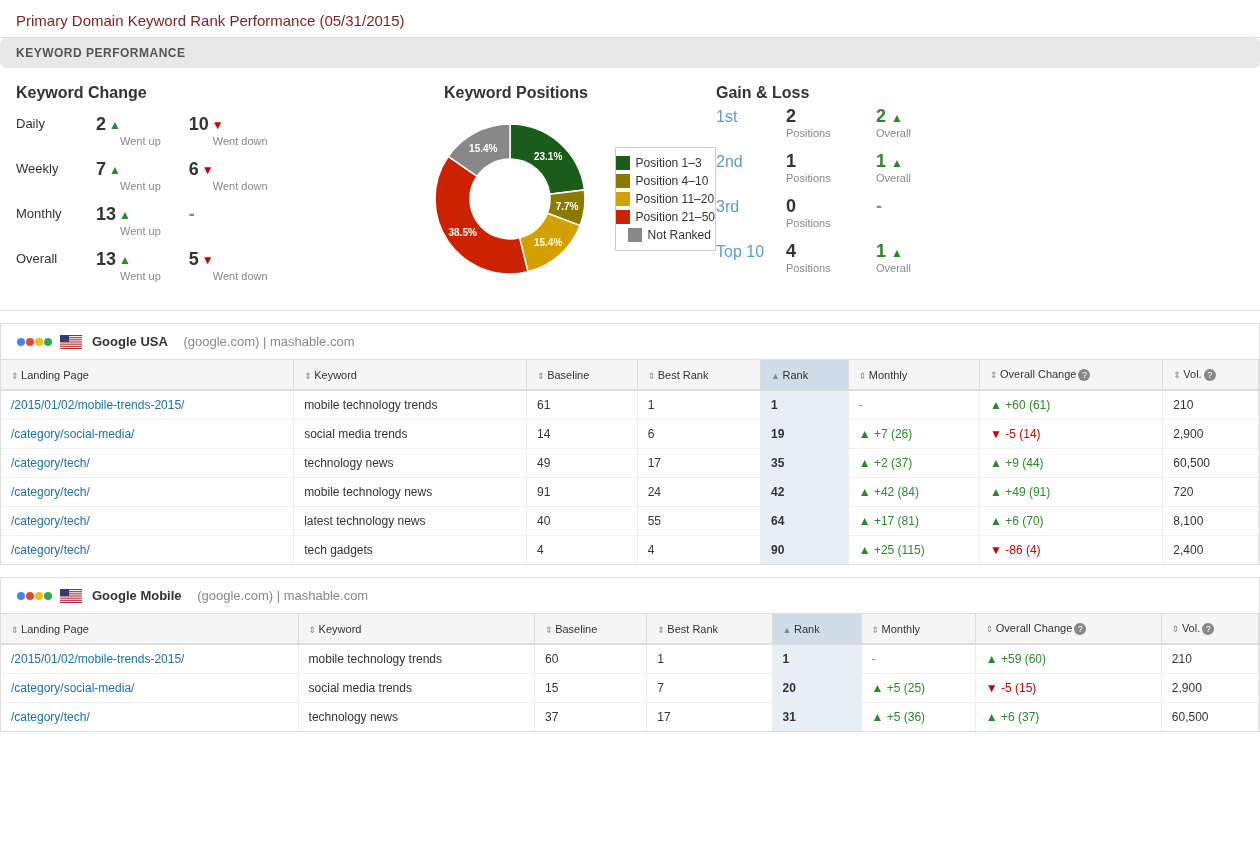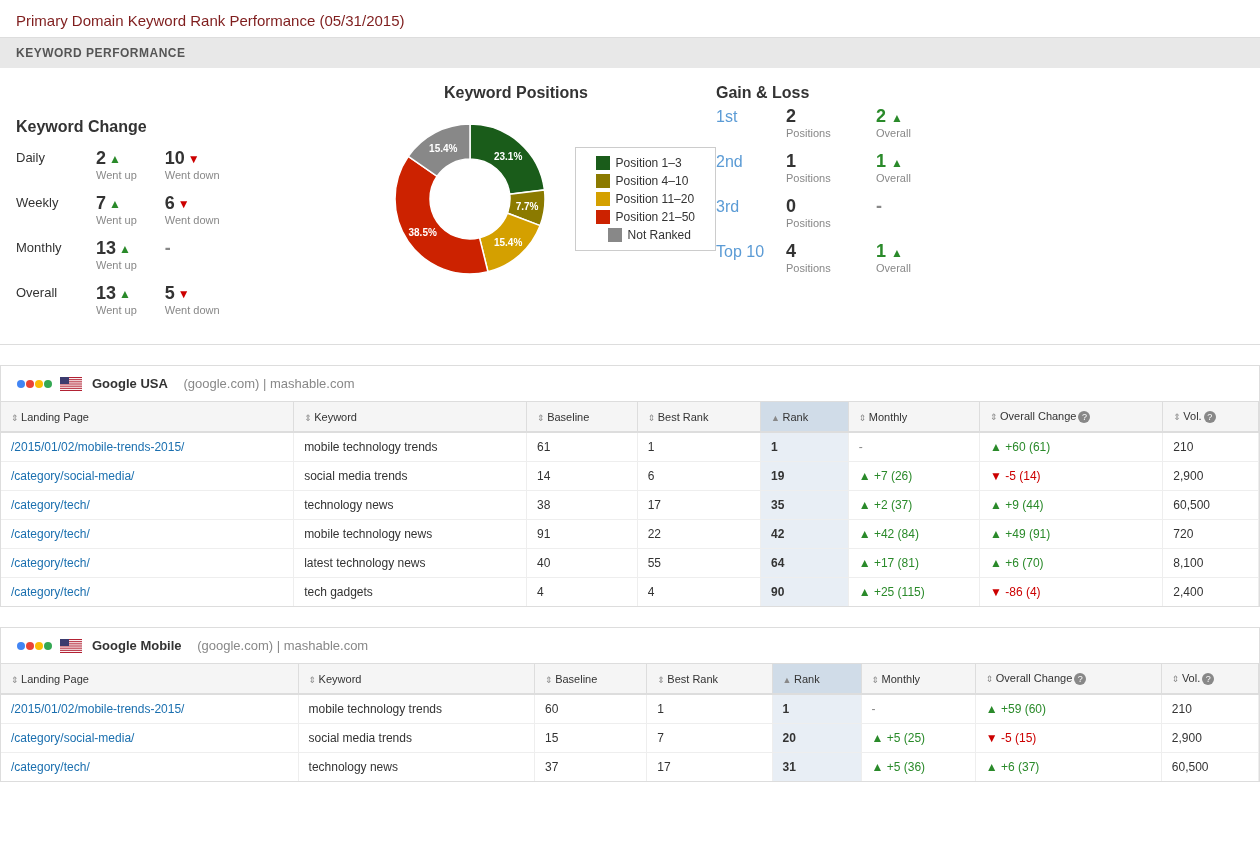--- a/index.html
+++ b/index.html
@@ -1,59 +1,59 @@
 <!DOCTYPE html>
 <html><head>
   <meta charset="utf-8">
   <style>
     * { box-sizing: border-box; margin: 0; padding: 0; }
     body { font-family: Arial, sans-serif; font-size: 13px; background: #fff; color: #333; }
     
     .page-title { padding: 12px 16px 8px; font-size: 15px; font-weight: normal; color: #7f1d1d; border-bottom: 1px solid #ddd; }
     
-    .section-header { background: #e8e8e8; padding: 8px 16px; font-size: 12px; font-weight: bold; color: #555; letter-spacing: 0.5px; }
+    .section-header { background: #e8e8e8; padding: 8px 16px; font-size: 12px; font-weight: bold; color: #555; letter-spacing: 0.5px; border-radius: 6px; }
     
     .kpi-section { padding: 16px; display: flex; gap: 0; border-bottom: 1px solid #ddd; }
     
     
     .keyword-change { flex: 0 0 300px; }
-    .keyword-change h3 { font-size: 16px; font-weight: bold; margin-bottom: 12px; margin-top: 34px; }
+    .keyword-change h3 { font-size: 16px; font-weight: bold; margin-bottom: 12px; }
     .kc-row { display: flex; align-items: flex-start; margin-bottom: 12px; gap: 0; }
     .kc-label { width: 80px; color: #333; font-size: 13px; padding-top: 2px; }
     .kc-pair { display: flex; flex-direction: column; align-items: flex-start; margin-right: 28px; }
     .kc-num { font-size: 18px; font-weight: bold; color: #333; display: flex; align-items: center; gap: 3px; }
-    .kc-sub { font-size: 11px; color: #888; }
+    .kc-sub { font-size: 11px; color: #888; margin-left: 24px; }
     .arrow-up { color: #2a8a2a; font-size: 12px; }
     .arrow-down { color: #cc0000; font-size: 12px; }
     
     
     .keyword-positions { flex: 0 0 400px; display: flex; flex-direction: column; align-items: flex-end; }
     .keyword-positions h3 { font-size: 16px; font-weight: bold; margin-bottom: 12px; align-self: center; }
     .chart-legend-wrap { display: flex; align-items: center; gap: 20px; }
     
-    .legend { border: 1px solid #ccc; padding: 8px 20px; font-size: 12px; }
+    .legend { border: 1px solid #ccc; padding: 8px 0; font-size: 12px; }
     .legend-item { display: flex; align-items: center; gap: 6px; margin-bottom: 4px; }
     .legend-item:last-child { margin-bottom: 0; margin-left: 12px; }
     .legend-color { width: 14px; height: 14px; display: inline-block; }
     
     
     .donut-container { position: relative; width: 170px; height: 170px; }
     .donut-container svg { width: 170px; height: 170px; }
     
     
     .gain-loss { flex: 1; }
     .gain-loss h3 { font-size: 16px; font-weight: bold; margin-bottom: 4px; }
     .gl-row { display: flex; align-items: flex-start; margin-bottom: 12px; gap: 0; }
     .gl-label { width: 70px; color: #5b9bd5; font-size: 16px; padding-top: 2px; }
     .gl-col { display: flex; flex-direction: column; align-items: flex-start; margin-right: 20px; min-width: 70px; }
     .gl-num { font-size: 18px; font-weight: bold; color: #333; }
     .gl-sub { font-size: 11px; color: #888; }
     
     
-    .table-section { margin: 20px 0; border: 1px solid #ddd; }
+    .table-section { margin: 12px 0; border: 1px solid #ddd; }
     .table-section-header { padding: 10px 16px; font-size: 13px; color: #333; border-bottom: 1px solid #ddd; display: flex; align-items: center; gap: 6px; }
     
     table { width: 100%; border-collapse: collapse; font-size: 12px; }
     thead th { background: #f5f5f5; padding: 8px 10px; text-align: left; border-bottom: 2px solid #ddd; border-right: 1px solid #ddd; color: #333; font-weight: normal; font-size: 11px; white-space: nowrap; }
     thead th.sorted { background: #d0dce8; }
     tbody td { padding: 7px 10px; border-bottom: 1px solid #eee; border-right: 1px solid #eee; color: #333; }
     tbody tr:last-child td { border-bottom: none; }
     tbody td.sorted { background: #e8eef5; font-weight: bold; }
     tbody td.link-cell { color: #1a6faf; }
     
@@ -281,32 +281,32 @@
               <td>14</td>
               <td>6</td>
               <td class="sorted">19</td>
               <td><span class="gain-green">▲ +7 (26)</span></td>
               <td><span class="gain-red">▼ -5 (14)</span></td>
               <td>2,900</td>
             </tr>
             <tr>
               <td class="link-cell">/category/tech/</td>
               <td>technology news</td>
-              <td>38</td>
+              <td>49</td>
               <td>17</td>
               <td class="sorted">35</td>
               <td><span class="gain-green">▲ +2 (37)</span></td>
               <td><span class="gain-green">▲ +9 (44)</span></td>
               <td>60,500</td>
             </tr>
             <tr>
               <td class="link-cell">/category/tech/</td>
               <td>mobile technology news</td>
               <td>91</td>
-              <td>22</td>
+              <td>24</td>
               <td class="sorted">42</td>
               <td><span class="gain-green">▲ +42 (84)</span></td>
               <td><span class="gain-green">▲ +49 (91)</span></td>
               <td>720</td>
             </tr>
             <tr>
               <td class="link-cell">/category/tech/</td>
               <td>latest technology news</td>
               <td>40</td>
               <td>55</td>

